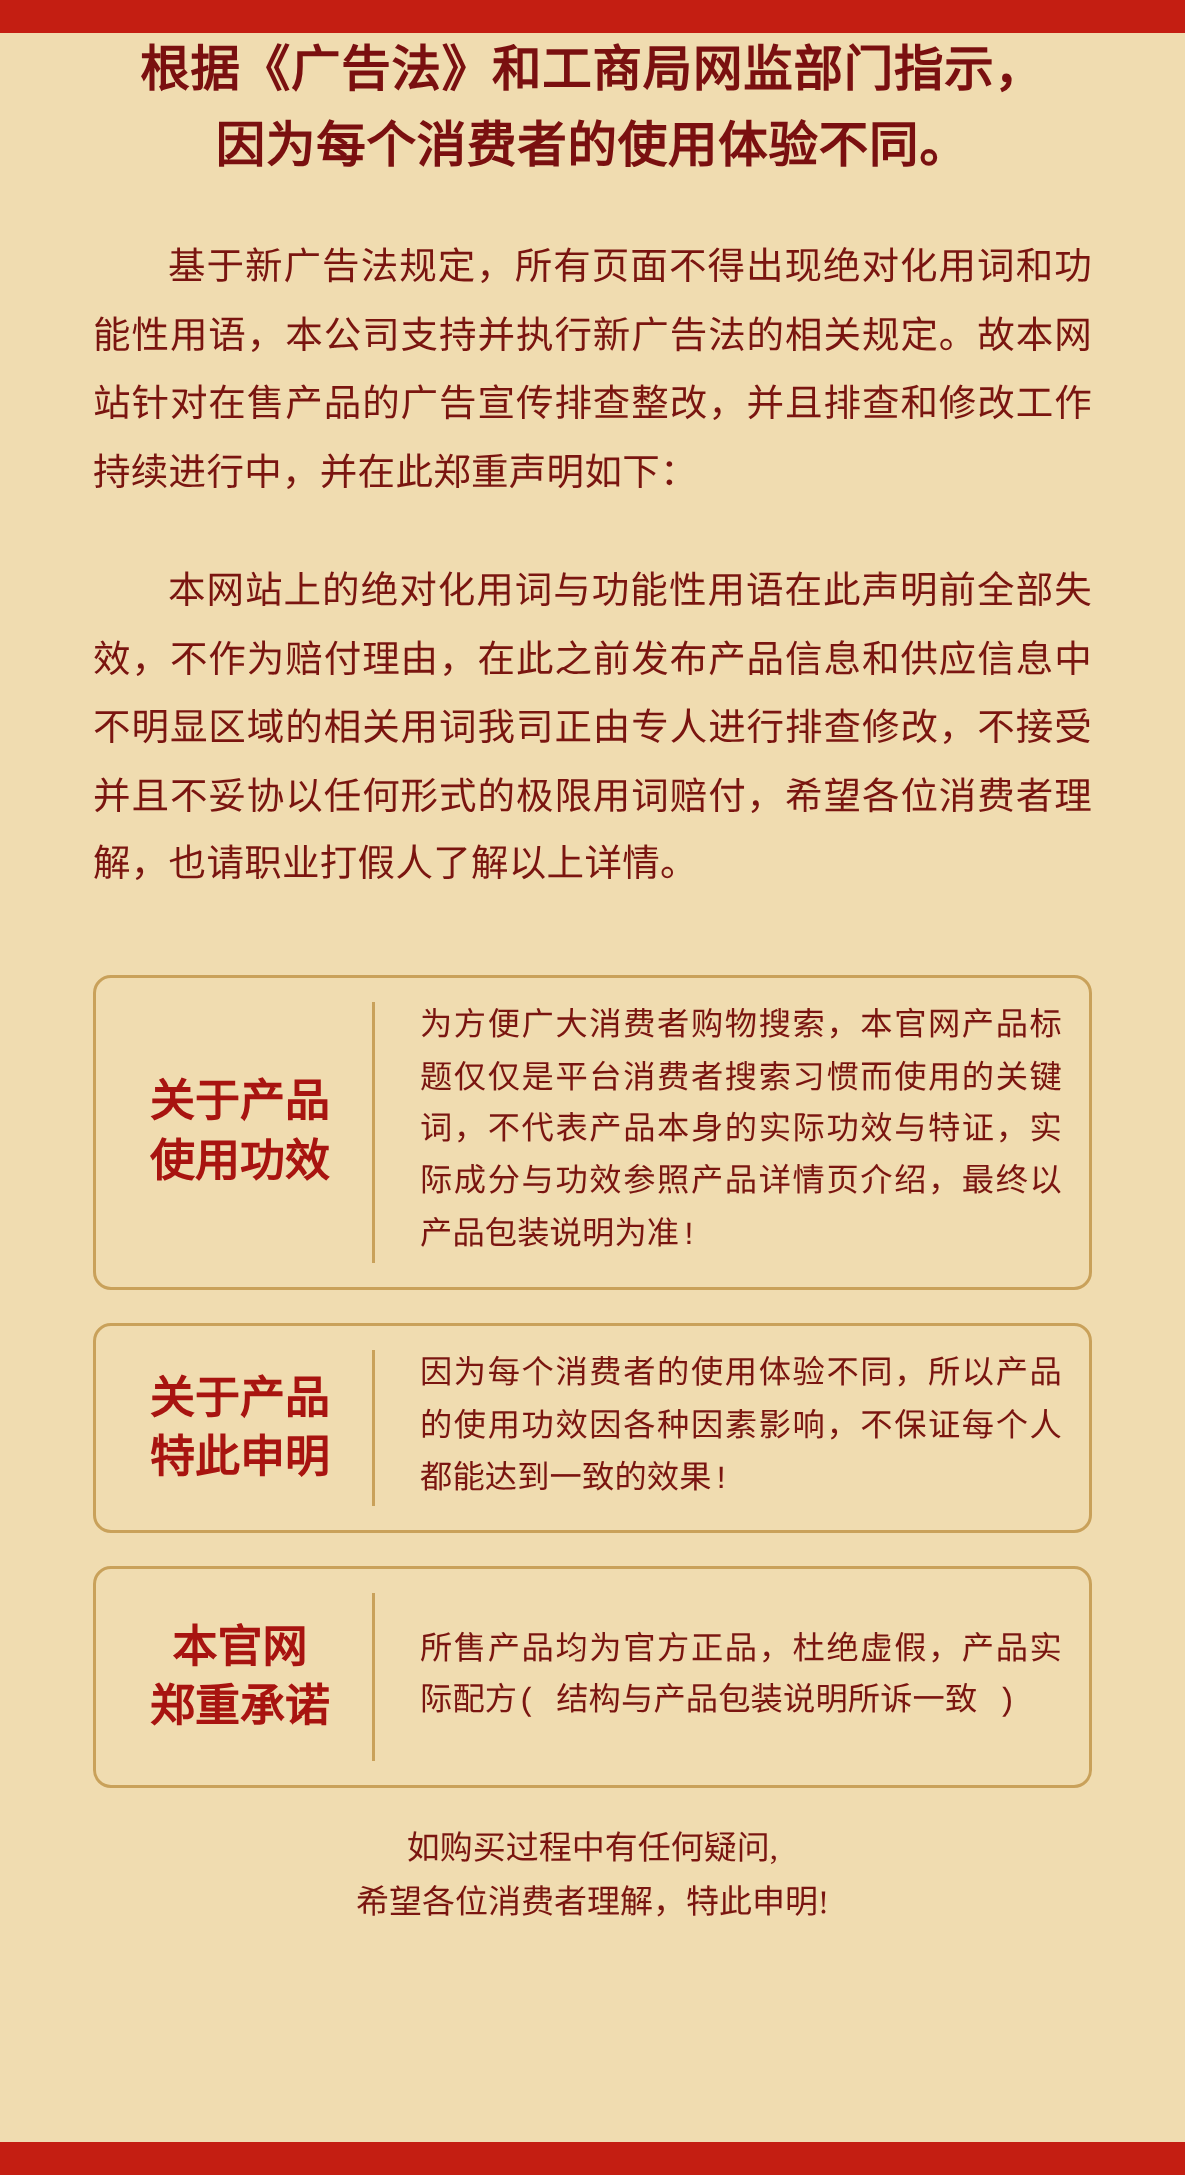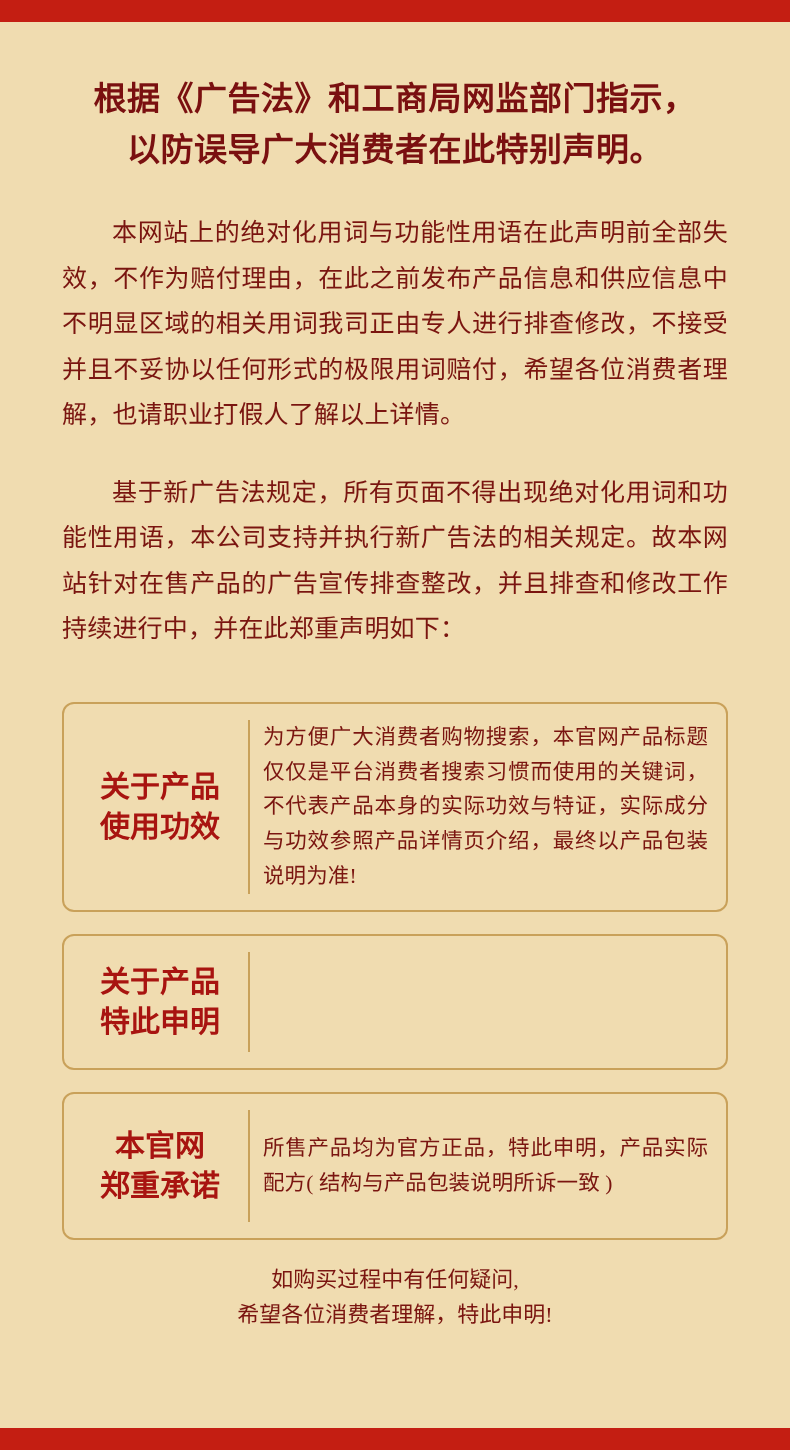--- a/index.html
+++ b/index.html
@@ -37,21 +37,20 @@
     position: absolute;
     top: 22px;
     left: 0;
     width: 790px;
     height: 1406px;
     background: #f0dcb0;
     box-sizing: border-box;
     padding: 0 62px;
   }
   .headline {
-    padding-top: 52px;
     text-align: center;
     color: #7a1010;
     font-weight: bold;
     font-size: 33px;
     line-height: 1.55;
     letter-spacing: 0.5px;
   }
   .headline .line2 {
     display: block;
   }
@@ -89,28 +88,29 @@
     color: #a81410;
     font-weight: bold;
     font-size: 30px;
     line-height: 1.32;
     border-right: 2px solid #c9a15a;
     padding-right: 10px;
     box-sizing: border-box;
   }
   .card-body {
     flex: 1 1 auto;
-    padding-left: 13px;
+    padding-left: 30px;
     color: #7a1510;
     font-size: 21.5px;
     line-height: 1.62;
     display: flex;
     align-items: center;
     text-align: justify;
     letter-spacing: 0.1px;
+    font-family: Liberation Mono, monospace;
   }
   .card.c1 { min-height: 178px; }
   .card.c2 { min-height: 136px; }
   .card.c3 { min-height: 148px; }
   .footer {
     margin-top: 16px;
     text-align: center;
     color: #7a1510;
     font-size: 22px;
     line-height: 1.6;
@@ -121,49 +121,50 @@
 <body>
 
 <div class="page">
 
   <div class="top-bar"></div>
 
   <div class="paper">
 
     <div class="headline">
       <span>根据《广告法》和工商局网监部门指示，</span>
-      <span class="line2">以防误导广大消费者在此特别声明。</span>
+      <span class="line2">因为每个消费者的使用体验不同。</span>
     </div>
 
+    <p class="para first">基于新广告法规定，所有页面不得出现绝对化用词和功能性用语，本公司支持并执行新广告法的相关规定。故本网站针对在售产品的广告宣传排查整改，并且排查和修改工作持续进行中，并在此郑重声明如下：</p>
     <p class="para second">本网站上的绝对化用词与功能性用语在此声明前全部失效，不作为赔付理由，在此之前发布产品信息和供应信息中不明显区域的相关用词我司正由专人进行排查修改，不接受并且不妥协以任何形式的极限用词赔付，希望各位消费者理解，也请职业打假人了解以上详情。</p>
-    <p class="para first">基于新广告法规定，所有页面不得出现绝对化用词和功能性用语，本公司支持并执行新广告法的相关规定。故本网站针对在售产品的广告宣传排查整改，并且排查和修改工作持续进行中，并在此郑重声明如下：</p>
 
     <div class="cards">
 
       <div class="card c1">
         <div class="card-title">
           <span>关于产品</span>
           <span>使用功效</span>
         </div>
         <div class="card-body">为方便广大消费者购物搜索，本官网产品标题仅仅是平台消费者搜索习惯而使用的关键词，不代表产品本身的实际功效与特证，实际成分与功效参照产品详情页介绍，最终以产品包装说明为准!</div>
       </div>
 
       <div class="card c2">
         <div class="card-title">
           <span>关于产品</span>
           <span>特此申明</span>
         </div>
+        <div class="card-body">因为每个消费者的使用体验不同，所以产品的使用功效因各种因素影响，不保证每个人都能达到一致的效果!</div>
       </div>
 
       <div class="card c3">
         <div class="card-title">
           <span>本官网</span>
           <span>郑重承诺</span>
         </div>
-        <div class="card-body">所售产品均为官方正品，特此申明，产品实际配方( 结构与产品包装说明所诉一致 )</div>
+        <div class="card-body">所售产品均为官方正品，杜绝虚假，产品实际配方( 结构与产品包装说明所诉一致 )</div>
       </div>
 
     </div>
 
     <div class="footer">
       <div>如购买过程中有任何疑问,</div>
       <div>希望各位消费者理解，特此申明!</div>
     </div>
 
   </div>

